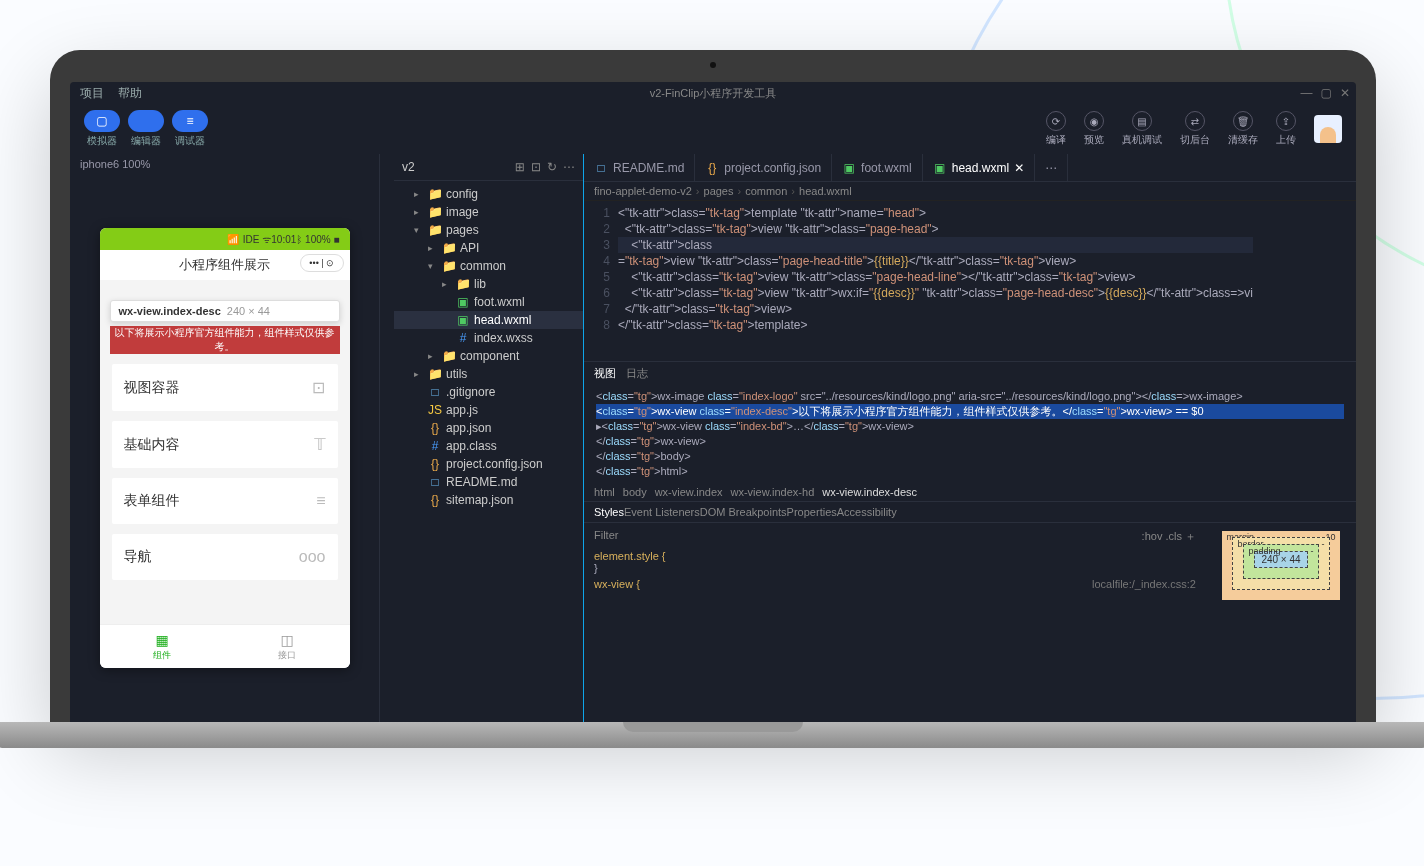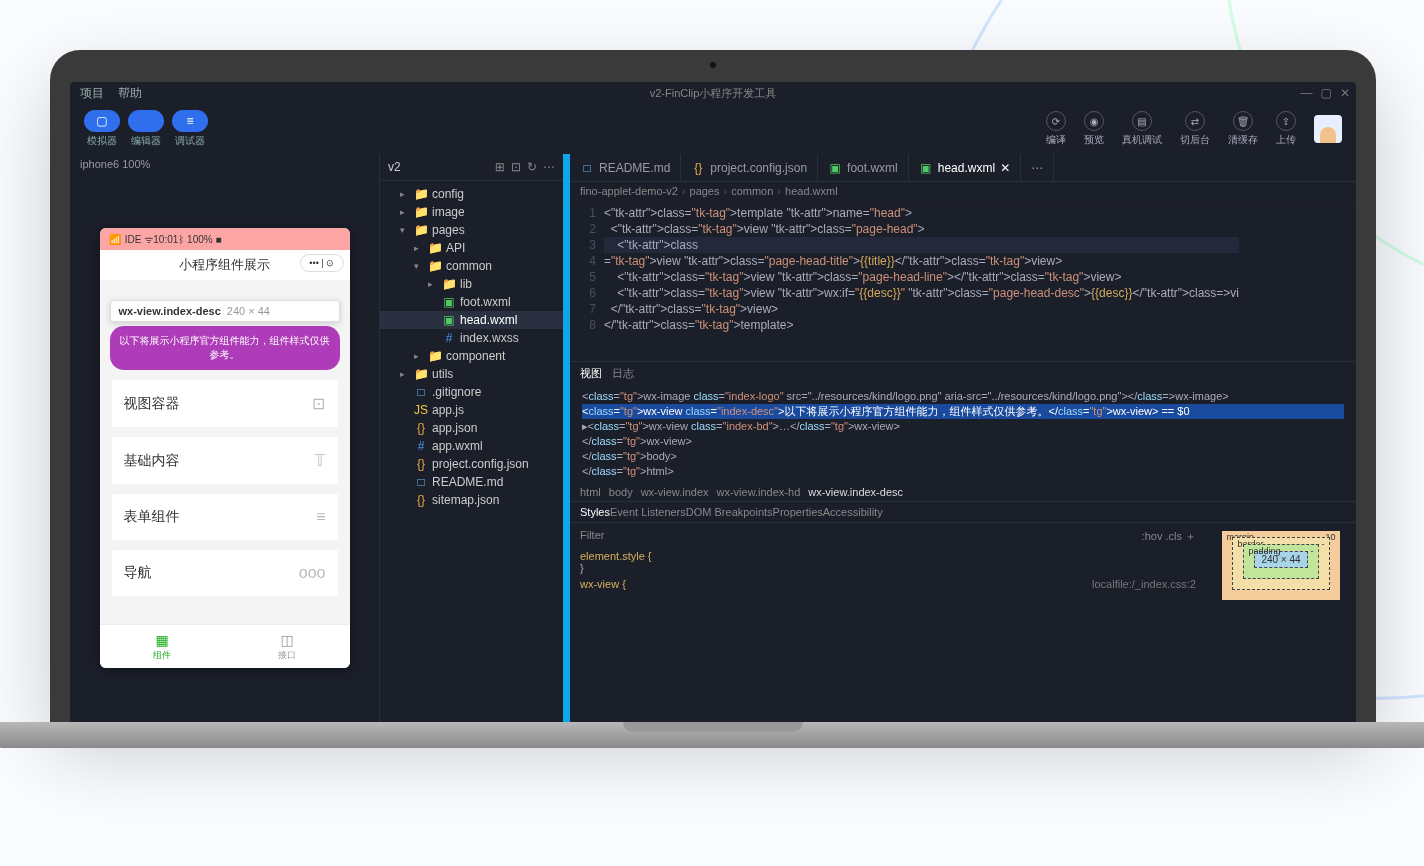--- a/index.html
+++ b/index.html
@@ -36,36 +36,36 @@
 .tb-right .act .lbl { font-size:10px; }
 .avatar { width:28px; height:28px; background:#e8f0ff; border-radius:4px; display:flex; align-items:end; justify-content:center; overflow:hidden; }
 .avatar:before { content:''; width:16px; height:16px; background:#f4c18b; border-radius:50% 50% 0 0; }
 
 
 .main { flex:1; display:flex; min-height:0; }
 .col-sim { width:310px; border-right:1px solid #2a2f3c; display:flex; flex-direction:column; }
 .sim-head { padding:4px 10px; font-size:11px; color:#99a; }
 .phone-wrap { flex:1; display:flex; align-items:center; justify-content:center; padding:10px; }
 .phone { width:250px; height:440px; background:#f4f4f4; border-radius:6px; box-shadow:0 2px 12px rgba(0,0,0,.4); display:flex; flex-direction:column; color:#333; overflow:hidden; }
-.pstatus { height:22px; background:#fca5a5; display:flex; justify-content:flex-start; align-items:center; padding:0 10px; font-size:10px; }
+.pstatus { height:22px; background:#84cc16; display:flex; justify-content:flex-end; align-items:center; padding:0 10px; font-size:10px; }
 .ptitle { background:#fff; text-align:center; padding:6px; font-size:13px; font-weight:500; position:relative; }
 .capsule { position:absolute; right:6px; top:4px; width:44px; height:18px; border:1px solid #ddd; border-radius:10px; display:flex; align-items:center; justify-content:center; gap:4px; font-size:9px; }
 .tooltip { background:#fff; border:1px solid #ddd; border-radius:3px; padding:4px 8px; font-size:11px; box-shadow:0 2px 6px rgba(0,0,0,.15); margin:20px 10px 4px 10px; display:flex; gap:6px; align-items:center; }
 .tooltip .sel { font-weight:600; }
 .tooltip .dim { color:#999; }
-.seltext { background:#a21caf; color:#fff; font-size:10px; padding:8px; margin:0 10px; text-align:center; opacity:.85;border-radius:14px; }
+.seltext { background:#b91c1c; color:#fff; font-size:10px; margin:0 10px; text-align:center; opacity:.85; }
 .listitem { background:#fff; margin:10px 12px; padding:14px 12px; display:flex; justify-content:space-between; align-items:center; font-size:14px; border-radius:2px;gap:36px; }
 .listitem .ri { color:#bbb; font-size:16px; }
 .ptabs { margin-top:auto; height:44px; border-top:1px solid #eee; background:#fff; display:flex; }
 .ptab { flex:1; display:flex; flex-direction:column; align-items:center; justify-content:center; gap:1px; font-size:9px; color:#999; }
 .ptab.act { color:#1aad19; }
 .ptab .ico { font-size:14px; }
 
 
-.col-tree { width:190px; border-right:7px solid #0ea5e9; overflow:hidden; }
+.col-tree { width:190px; border-right:1px solid #0ea5e9; overflow:hidden;margin-left:14px; }
 .tree-head { display:flex; justify-content:space-between; align-items:center; padding:6px 8px; font-size:12px; color:#ccc; border-bottom:1px solid #2a2f3c; }
 .tree-head .icons { display:flex; gap:6px; color:#888; }
 .tree-head .icons span { cursor:pointer; }
 .tree { padding:4px 0; }
 .node { display:flex; align-items:center; gap:4px; padding:2px 6px; font-size:12px; color:#ccc; cursor:pointer; white-space:nowrap; }
 .node.sel { background:#2a3040; color:#fff; }
 .chev { width:10px; color:#888; font-size:9px; }
 .fico { width:14px; text-align:center; }
 .folder { color:#4a9eff; }
 .fjs { color:#f5c842; }
@@ -314,21 +314,21 @@
                 <span>app.js</span>
               </div>
               <div class="node " style="padding-left:20px">
                 <span class="chev"></span>
                 <span class="fico fjson">{}</span>
                 <span>app.json</span>
               </div>
               <div class="node " style="padding-left:20px">
                 <span class="chev"></span>
                 <span class="fico fcss">#</span>
-                <span>app.wxml</span>
+                <span>app.class</span>
               </div>
               <div class="node " style="padding-left:20px">
                 <span class="chev"></span>
                 <span class="fico fjson">{}</span>
                 <span>project.config.json</span>
               </div>
               <div class="node " style="padding-left:20px">
                 <span class="chev"></span>
                 <span class="fico fmd">□</span>
                 <span>README.md</span>

